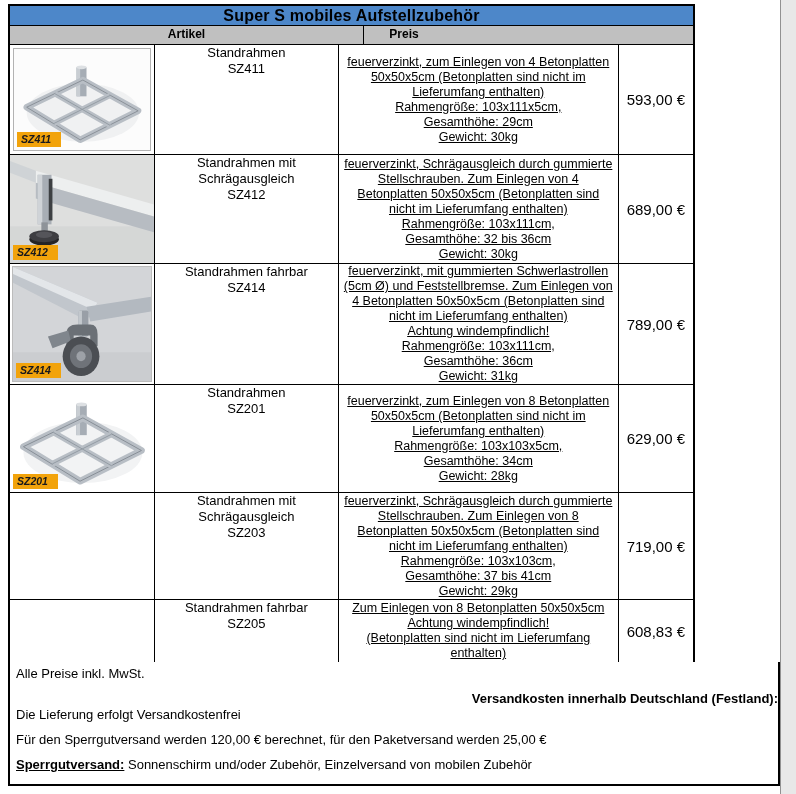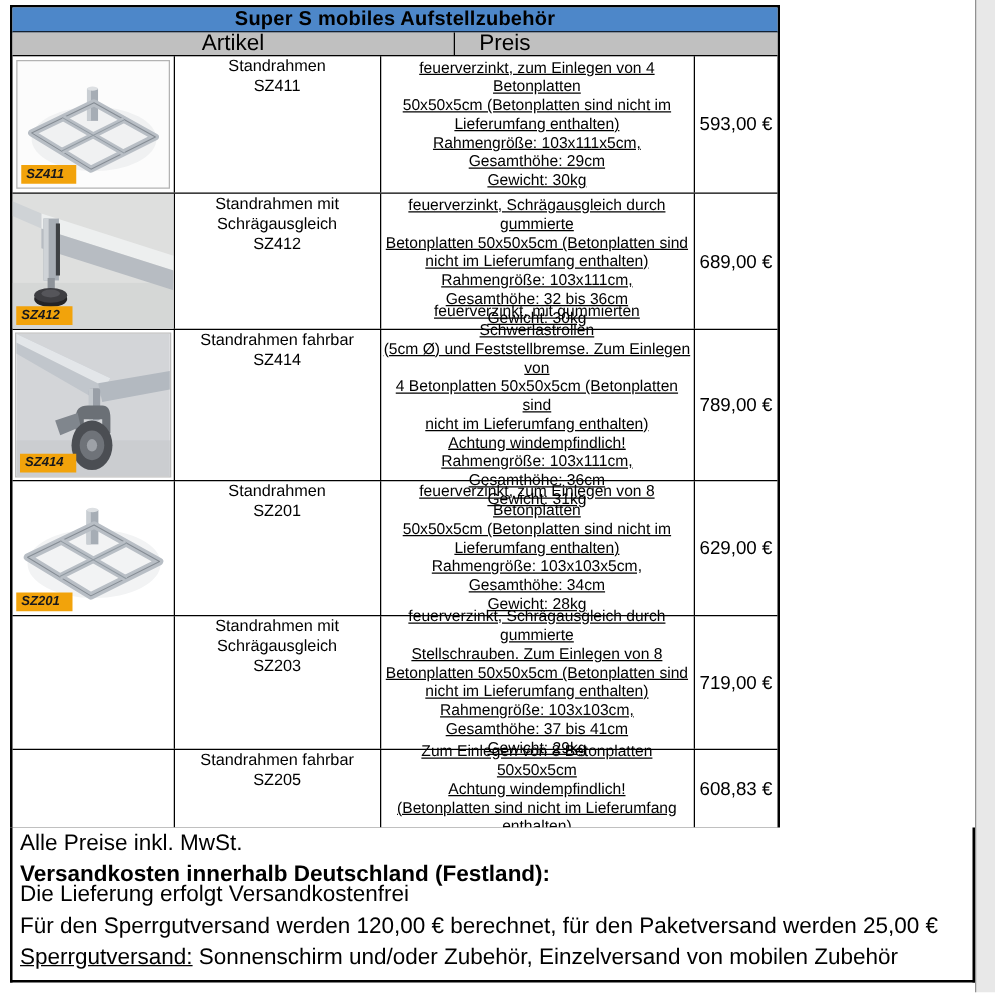--- a/index.html
+++ b/index.html
@@ -3,52 +3,52 @@
 <meta charset="utf-8">
 <style>
   html,body{margin:0;padding:0;}
   body{
     width:796px;height:794px;position:relative;background:#ffffff;
     font-family:"Liberation Sans",sans-serif;color:#000;overflow:hidden;
     -webkit-font-smoothing:antialiased;
   }
   .edge-strip{position:absolute;left:780px;top:0;width:16px;height:794px;
     background:#e8e8e8;border-left:1px solid #919191;}
-  .sheet{position:absolute;left:8px;top:4px;width:616px;border:2px solid #000;
+  .sheet{position:absolute;left:8px;top:4px;width:687px;border:2px solid #000;
     box-sizing:border-box;background:#fff;}
   .titlebar{height:19px;line-height:19px;background:#4d87c9;border-bottom:1px solid #000;
     font-weight:bold;font-size:16px;text-align:center;letter-spacing:.2px;}
   .colhead{display:flex;height:18px;background:#c0c0c0;border-bottom:1px solid #000;
-    font-weight:normal;font-size:18px;}
+    font-weight:bold;font-size:12px;}
   .colhead>div{line-height:17px;text-align:center;box-sizing:border-box;}
   .h-artikel{width:354px;border-right:1px solid #000;}
   .h-ausf{width:301px;border-right:1px solid #000;}
   .h-preis{width:80px;}
   .row{display:flex;border-bottom:1px solid #000;box-sizing:border-box;}
   .row:last-of-type{border-bottom:none;}
   .cell{box-sizing:border-box;}
   .c-img{width:156px;border-right:1px solid #000;position:relative;overflow:hidden;}
   .c-art{width:198px;border-right:1px solid #000;display:flex;flex-direction:column;
     justify-content:flex-start;align-items:center;font-size:13px;line-height:16px;text-align:center;}
   .c-ausf{width:301px;border-right:1px solid #000;display:flex;flex-direction:column;
     justify-content:center;align-items:center;font-size:12.5px;line-height:15px;text-align:center;padding:1px 2px;text-decoration:underline;}
   .c-preis{width:80px;display:flex;justify-content:center;align-items:center;font-size:15px;}
   .u{text-decoration:underline;}
   .photo{position:absolute;inset:0;}
   .photo.framed{inset:3px;border:1px solid #b3b3b3;background:#fcfcfc;}
   .photo svg{display:block;width:100%;height:100%;}
   .badge{position:absolute;left:3px;bottom:3px;background:#f2a30b;color:#18181c;
     font-weight:bold;font-style:italic;font-size:10.5px;line-height:13px;padding:1px 10px 1px 4px;}
   .footerbox{position:absolute;left:8px;top:662px;width:772px;height:124px;box-sizing:border-box;
-    border:2px solid #000;border-top:none;background:#fff;font-size:18px;line-height:16px;
+    border:2px solid #000;border-top:none;background:#fff;font-size:13px;line-height:16px;
     padding:4px 0 0 6px;}
   .footerbox p{margin:0;}
   .gap8{height:9px;}
-  .b{font-weight:bold;}
-  .bu{font-weight:normal;text-decoration:underline;}
+  .b{font-weight:bold;text-align:right;}
+  .bu{font-weight:bold;text-decoration:underline;}
 </style>
 </head>
 <body>
 
 <div class="sheet">
   <div class="titlebar">Super S mobiles Aufstellzubehör</div>
 
   <div class="colhead">
     <div class="h-artikel">Artikel</div>
     <div class="h-preis">Preis</div>
@@ -107,20 +107,21 @@
         <div class="badge">SZ412</div>
       </div>
     </div>
     <div class="cell c-art">
       <div>Standrahmen mit</div>
       <div>Schrägausgleich</div>
       <div>SZ412</div>
     </div>
     <div class="cell c-ausf">
       <div>feuerverzinkt, Schrägausgleich durch gummierte</div>
+      <div>Stellschrauben. Zum Einlegen von 4</div>
       <div>Betonplatten  50x50x5cm (Betonplatten sind</div>
       <div>nicht im Lieferumfang enthalten)</div>
       <div>Rahmengröße: 103x111cm,</div>
       <div>Gesamthöhe: 32 bis 36cm</div>
       <div>Gewicht: 30kg</div>
     </div>
     <div class="cell c-preis">689,00 €</div>
   </div>
 
   <div class="row" style="height:121px">

